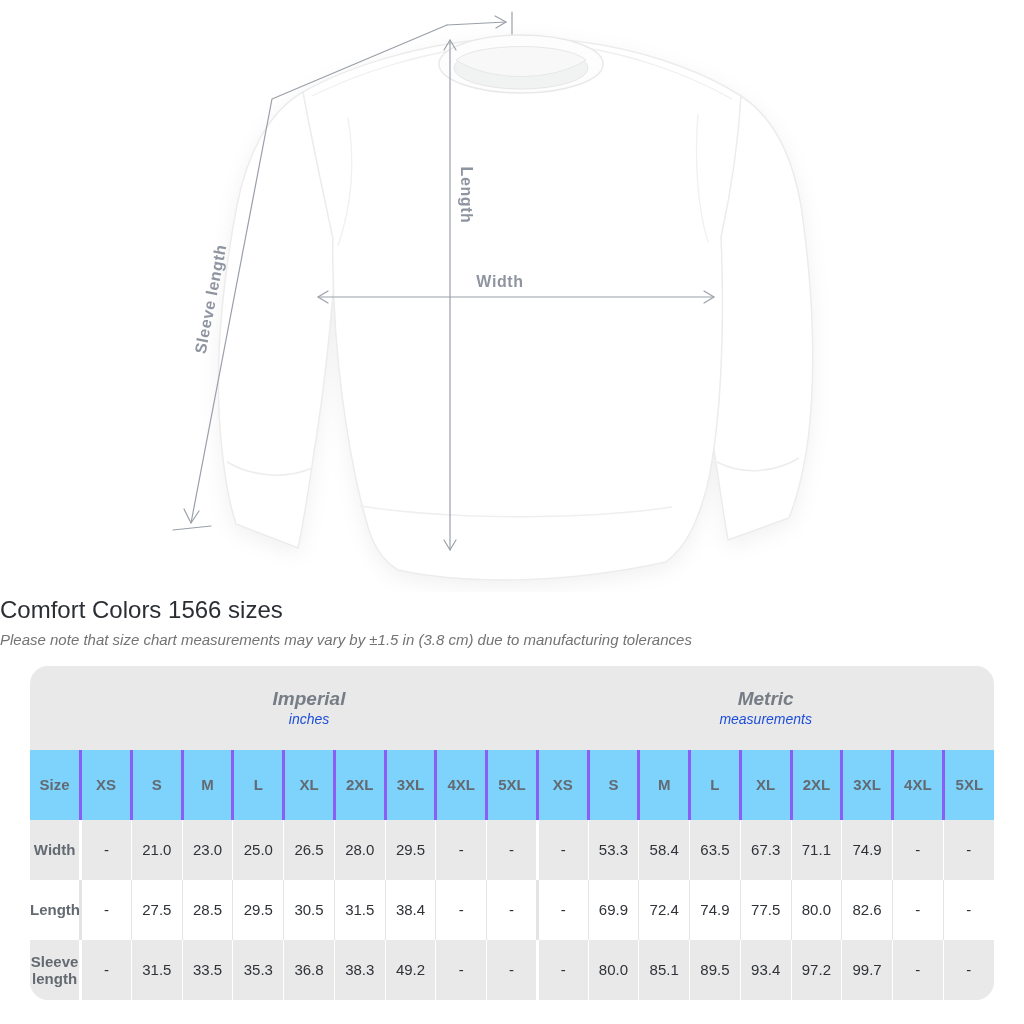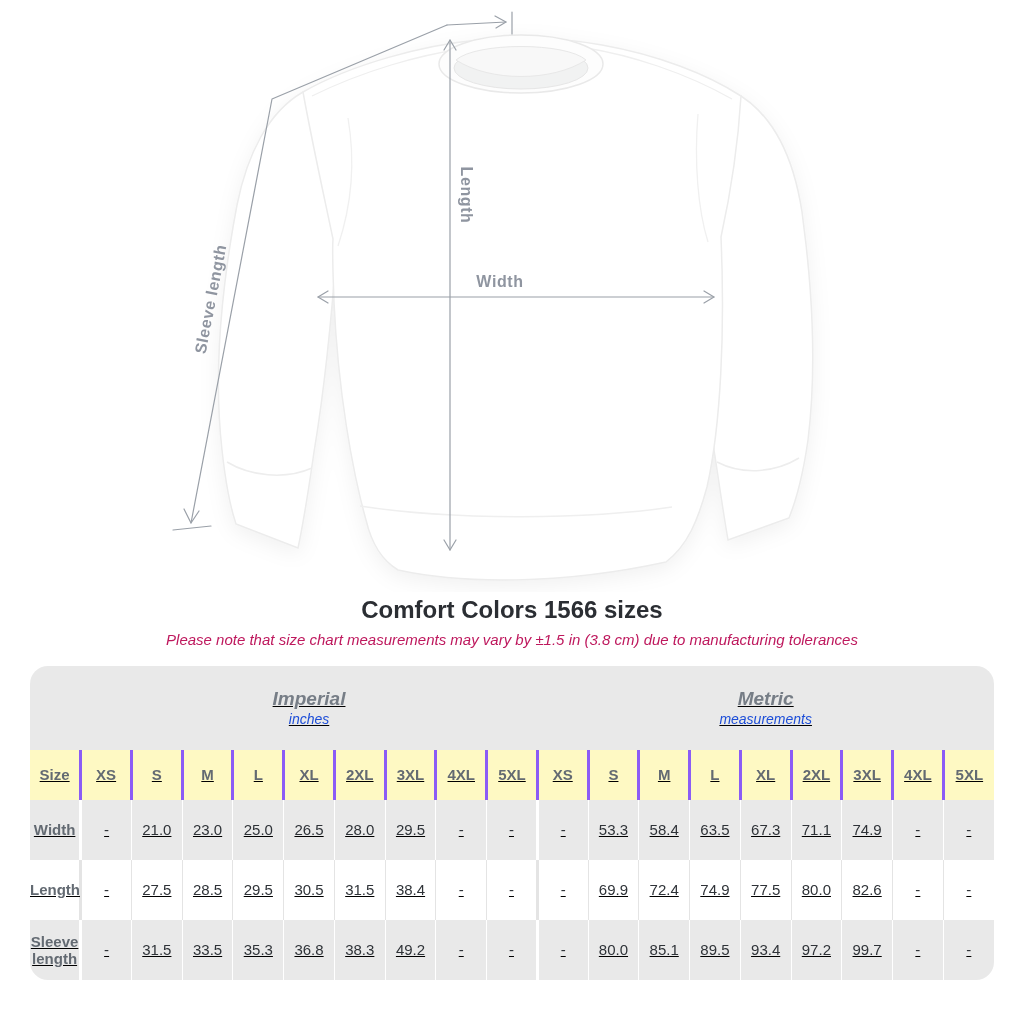--- a/index.html
+++ b/index.html
@@ -14,47 +14,47 @@
   .diagram{width:1024px;height:592px;}
   .diagram svg{display:block;}
   .garment{filter:drop-shadow(0 6px 10px rgba(0,0,0,0.055));}
   .mline{stroke:#9aa0a8;stroke-width:1.2;fill:none;stroke-linecap:round;stroke-linejoin:round;}
   .mlabel{
     fill:#8f95a0;font-weight:bold;font-size:16px;letter-spacing:.6px;
     font-family:"Liberation Sans","DejaVu Sans",sans-serif;
   }
   
   .title{
-    margin:4px 0 0 0;text-align:center;
-    font-size:24px;font-weight:bold;color:#2b2e33;line-height:1.15;
+    margin:4px 0 0 0;text-align:left;
+    font-size:24px;font-weight:normal;color:#2b2e33;line-height:1.15;
   }
   .subtitle{
-    margin:7px 0 0 0;text-align:center;font-style:italic;
-    font-size:15px;color:#be185d;line-height:1.2;
+    margin:7px 0 0 0;text-align:left;font-style:italic;
+    font-size:15px;color:#737373;line-height:1.2;
   }
   
   .table-wrap{
     width:964px;margin:17px auto 0 auto;
-    border-radius:18px;overflow:hidden;text-decoration:underline;
+    border-radius:18px;overflow:hidden;
   }
   table.size-table{
     width:964px;border-collapse:collapse;table-layout:fixed;
   }
   .size-table th,.size-table td{
     padding:0;text-align:center;vertical-align:middle;
     font-size:15px;
   }
   .r-band th{background:#e9e9e9;height:84px;border:none;}
   .grp-name{
     font-size:19px;font-weight:bold;font-style:italic;color:#767d86;line-height:1.25;
   }
   .grp-unit{
     font-size:14px;font-style:italic;font-weight:normal;color:#1d4ed8;line-height:1.3;
   }
-  .r-sizes th{background:#fef9c3;height:50px;}
+  .r-sizes th{background:#7dd3fc;height:70px;}
   .size-table .lbl{
     width:124px;font-weight:bold;color:#636a72;
   }
   .size-table .sz{font-weight:bold;color:#636a72;}
   .size-table .val{color:#2f3338;font-weight:normal;}
   .size-table tr.lite td,.size-table tr.lite th{background:#ffffff;}
   .size-table tr.shade td,.size-table tr.shade th{background:#e9e9e9;}
   .size-table tr.shade td,.size-table tr.shade th{border-left:1px solid #ffffff;}
   .size-table tr.lite td,.size-table tr.lite th,
   .size-table .r-sizes th{border-left:1px solid #e4e4e4;}

